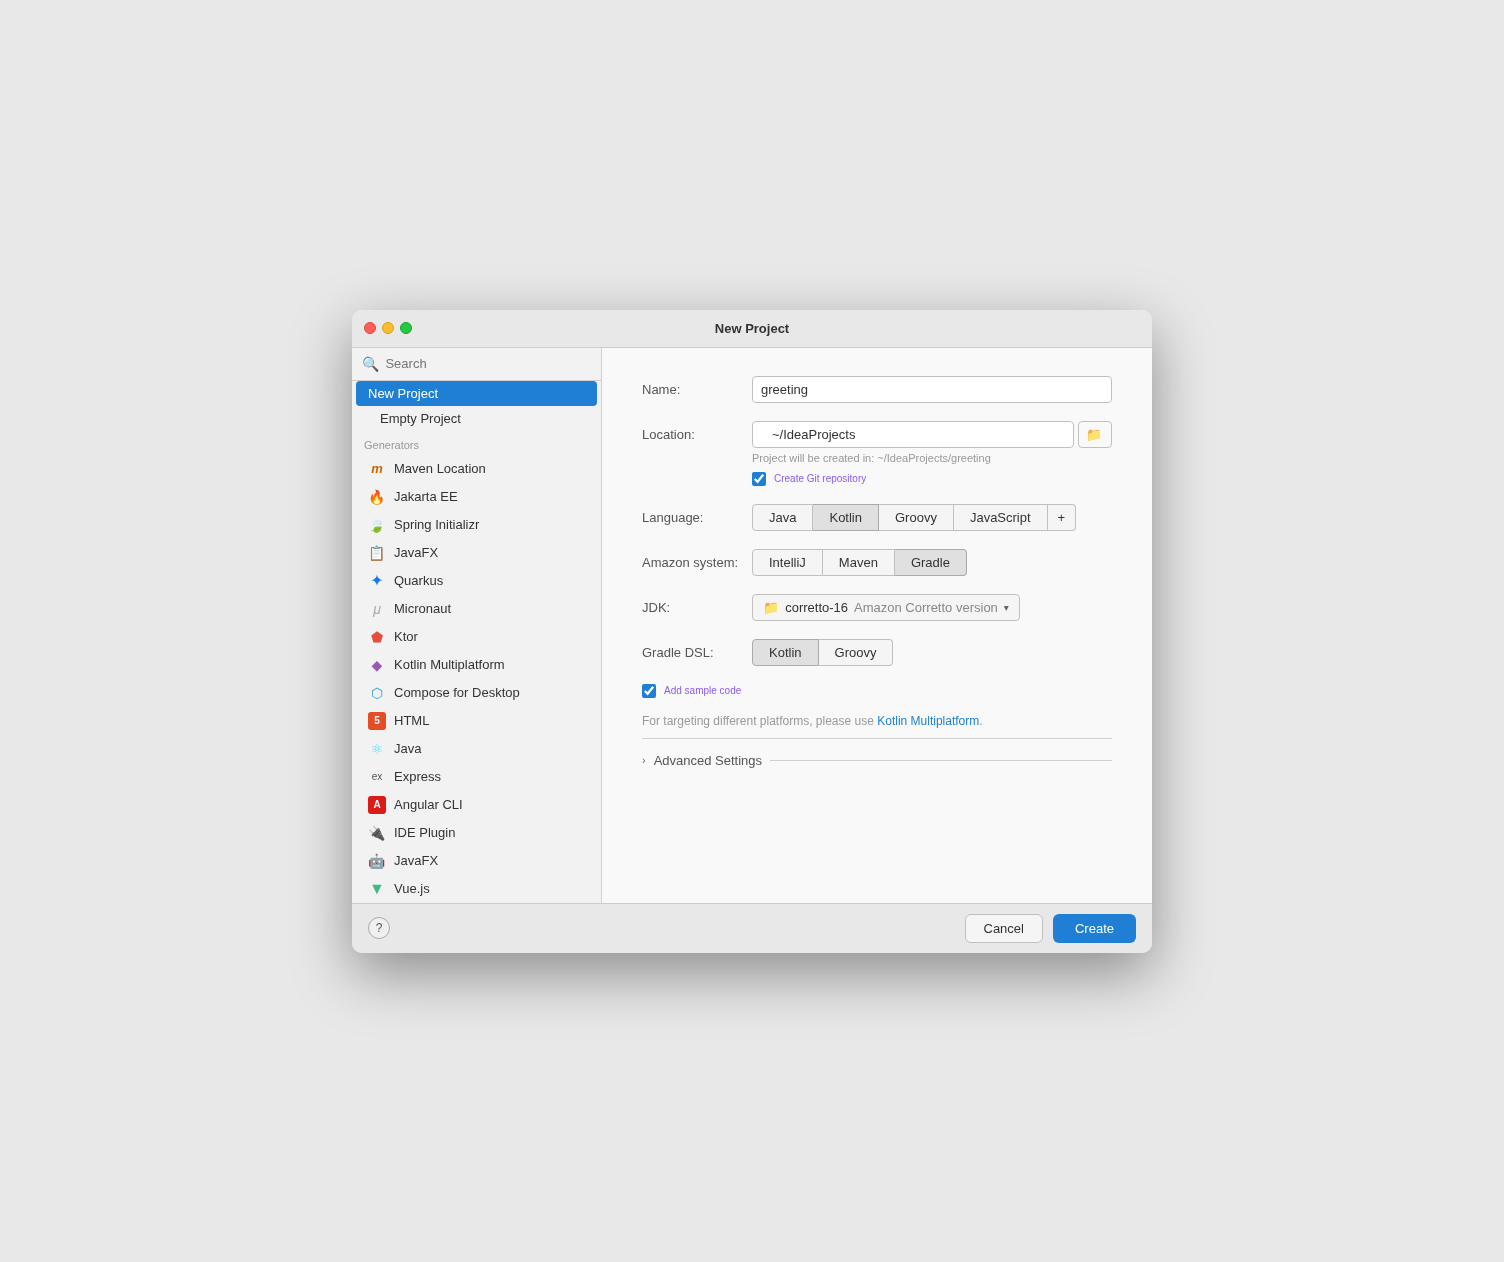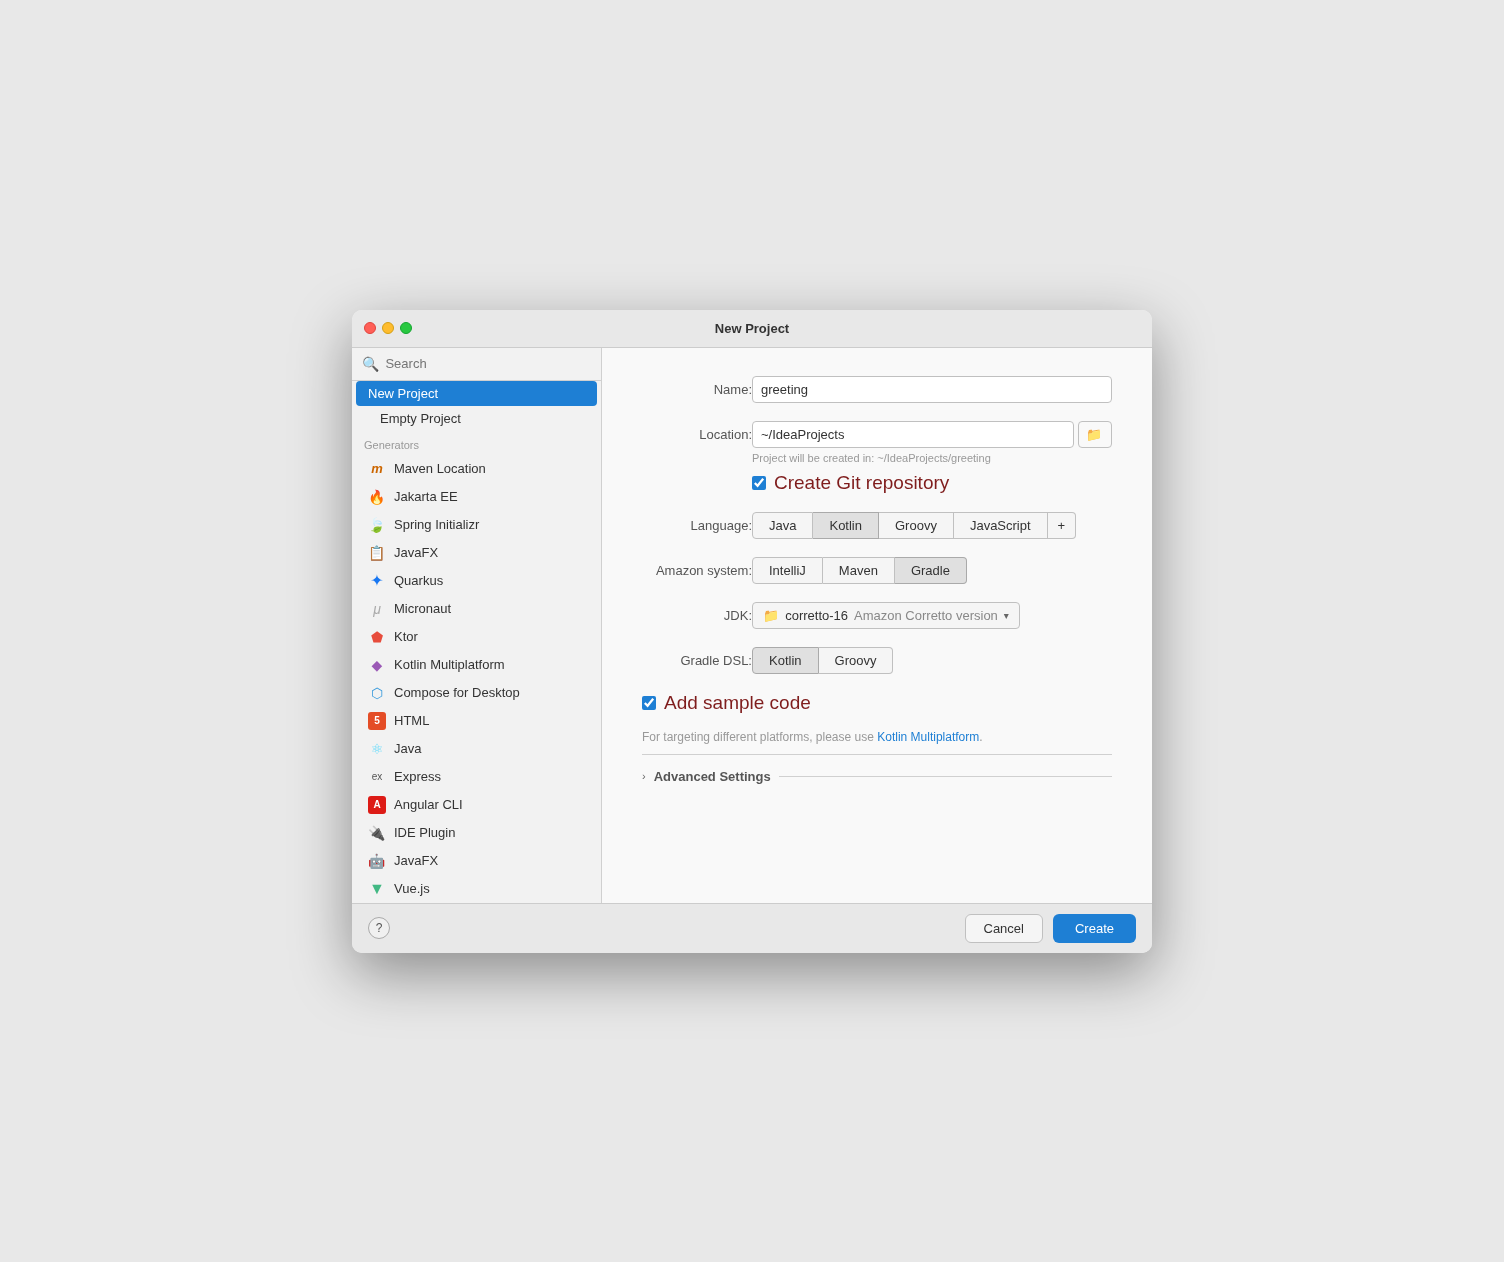--- a/index.html
+++ b/index.html
@@ -125,21 +125,20 @@
       display: flex;
       align-items: flex-start;
       margin-bottom: 18px;
     }
     .form-label {
       width: 110px;
       padding-top: 6px;
       color: #555;
       font-size: 13px;
       flex-shrink: 0;
-      text-align: right;
     }
     .form-control {
       flex: 1;
     }
     .text-input {
       width: 100%;
       padding: 5px 8px;
       border: 1px solid #c0c0c0;
       border-radius: 4px;
       font-size: 13px;
@@ -147,21 +146,21 @@
       color: #333;
       outline: none;
     }
     .location-row {
       display: flex;
       align-items: center;
       gap: 4px;
     }
     .location-input {
       flex: 1;
-      padding: 5px 8px;
+      padding: 5px 19px;
       border: 1px solid #c0c0c0;
       border-radius: 4px;
       font-size: 13px;
       background: #fff;
       color: #333;
       outline: none;
     }
     .browse-btn {
       background: none;
       border: 1px solid #c0c0c0;
@@ -182,22 +181,22 @@
       gap: 8px;
       margin-top: 8px;
     }
     .checkbox-row input[type="checkbox"] {
       width: 14px;
       height: 14px;
       accent-color: #1e7fd4;
       cursor: pointer;
     }
     .checkbox-label {
-      font-size: 19px;
-      color: #7f1d1d;
+      font-size: 10px;
+      color: #8b5cf6;
     }
 
     
     .btn-group {
       display: flex;
     }
     .btn-group-btn {
       padding: 5px 16px;
       border: 1px solid #c0c0c0;
       background: #f5f5f5;
@@ -286,21 +285,21 @@
       gap: 8px;
       cursor: pointer;
     }
     .advanced-chevron {
       font-size: 11px;
       color: #666;
     }
     .advanced-title {
       font-size: 13px;
       color: #555;
-      font-weight: 700;
+      font-weight: 400;
     }
     .advanced-line {
       flex: 1;
       height: 1px;
       background: #d0d0d0;
     }
 
     
     .bottom-bar {
       background: #e8e8e8;

